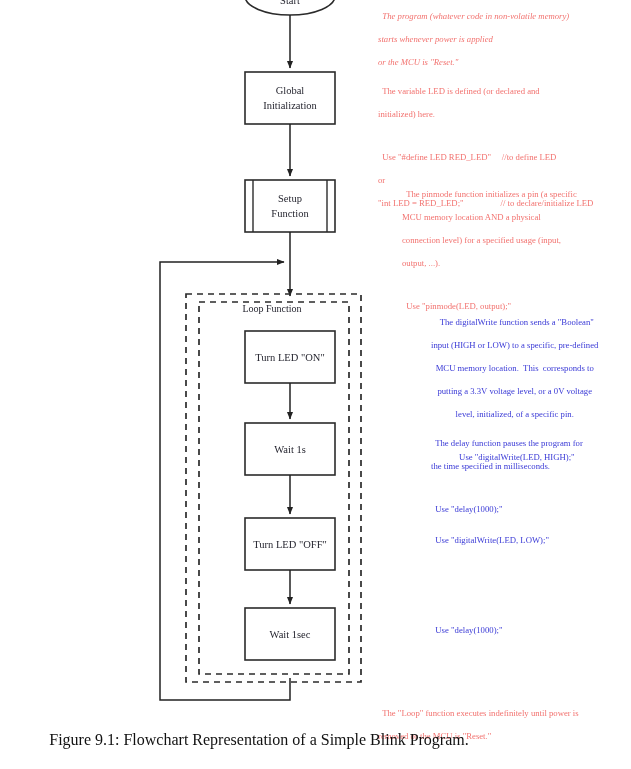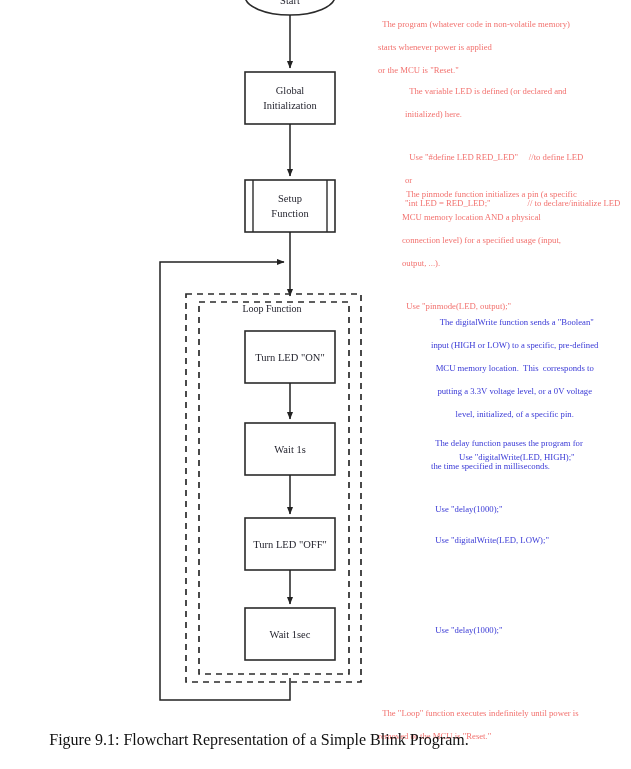--- a/index.html
+++ b/index.html
@@ -117,27 +117,27 @@
   </g>
 
   <line x1="290" y1="570" x2="290" y2="604" stroke="#222" stroke-width="1.5" marker-end="url(#arrowhead)"></line>
 
   <g>
     <rect x="245" y="608" width="90" height="52" fill="#ffffff" stroke="#2b2b2b" stroke-width="1.6"></rect>
     <text class="node-label" x="290" y="638">Wait 1sec</text>
   </g>
 </svg>
 
-<div class="annot red" style="left:378px; top:8px;">
+<div class="annot red" style="left:378px; top:0px;font-style:italic;">
   <span>The program (whatever code in non-volatile memory)</span>
   <br><span>starts whenever power is applied</span>
   <br><span>or the MCU is "Reset."</span>
 </div>
 
-<div class="annot red" style="left:378px; top:75px;margin-left:27px;">
+<div class="annot red" style="left:378px; top:75px;">
   <span>The variable LED is defined (or declared and</span>
   <br><span>initialized) here.</span>
   <span class="gap"></span>
   <span>Use "#define LED RED_LED"     //to define LED</span>
   <br><span>or</span>
   <br><span>"int LED = RED_LED;"                 // to declare/initialize LED</span>
 </div>
 
 <div class="annot red" style="left:378px; top:178px;margin-left:24px;">
   <span>The pinmode function initializes a pin (a specific</span>

